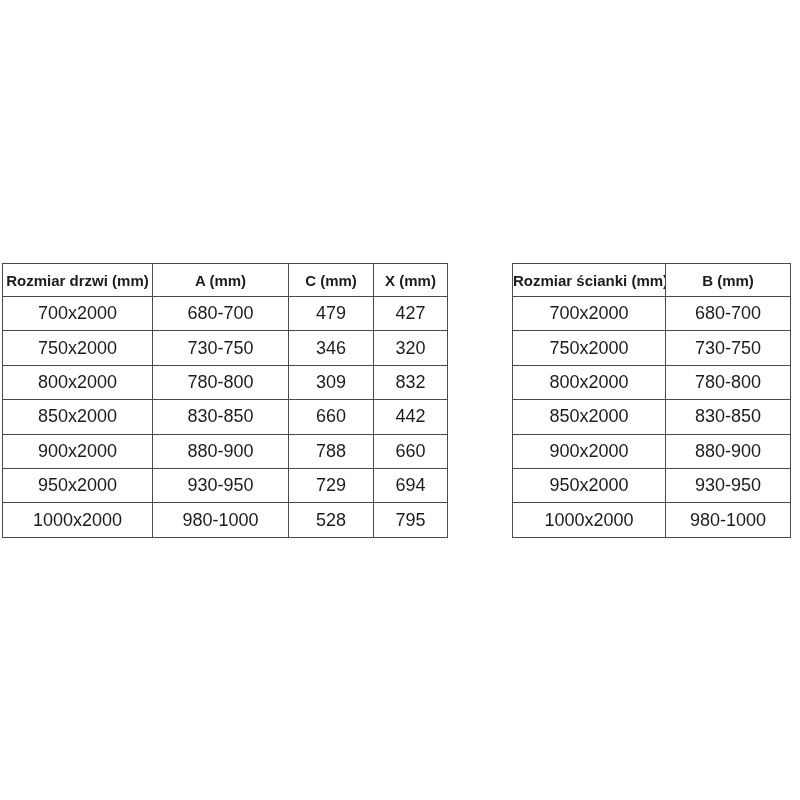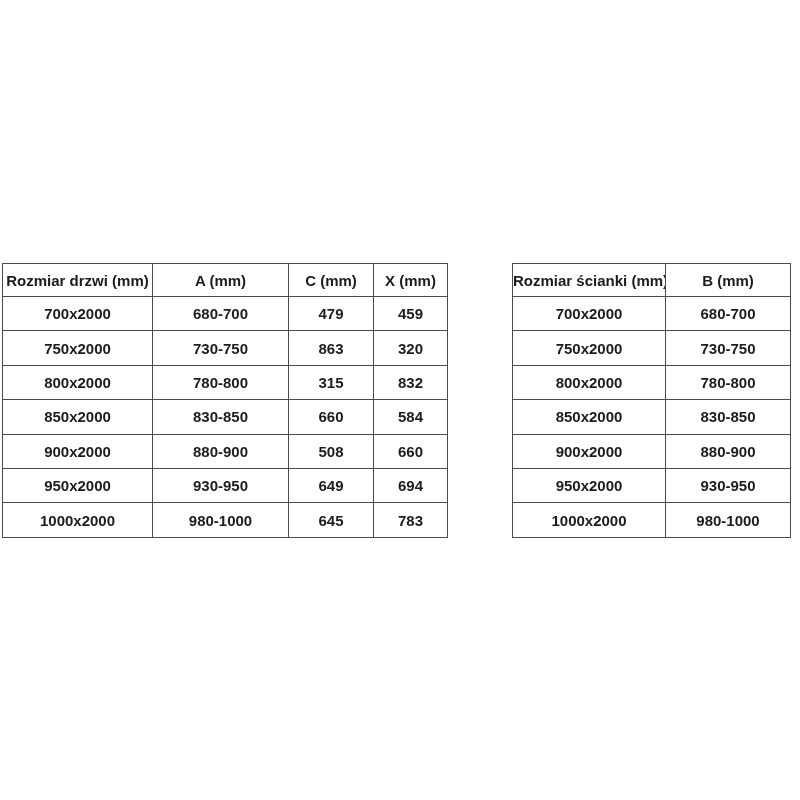--- a/index.html
+++ b/index.html
@@ -31,22 +31,22 @@
     color: #1c1c1c;
     padding: 0;
     overflow: hidden;
     white-space: nowrap;
   }
   table.spec th {
     font-size: 15px;
     font-weight: bold;
   }
   table.spec td {
-    font-size: 15px;
-    font-weight: bold;
+    font-size: 18px;
+    font-weight: normal;
   }
   table.spec thead tr { height: 33px; }
   table.spec tbody tr { height: 34.4px; }
 
   #door-table  { left: 2px;   top: 263px; width: 445px; }
   #wall-table  { left: 512px; top: 263px; width: 278px; }
 </style>
 </head>
 <body>
 
@@ -65,57 +65,57 @@
           <th>A (mm)</th>
           <th>C (mm)</th>
           <th>X (mm)</th>
         </tr>
     </thead>
     <tbody>
         <tr>
           <td>700x2000</td>
           <td>680-700</td>
           <td>479</td>
-          <td>459</td>
+          <td>427</td>
         </tr>
         <tr>
           <td>750x2000</td>
           <td>730-750</td>
-          <td>863</td>
+          <td>346</td>
           <td>320</td>
         </tr>
         <tr>
           <td>800x2000</td>
           <td>780-800</td>
-          <td>315</td>
+          <td>309</td>
           <td>832</td>
         </tr>
         <tr>
           <td>850x2000</td>
           <td>830-850</td>
           <td>660</td>
-          <td>584</td>
+          <td>442</td>
         </tr>
         <tr>
           <td>900x2000</td>
           <td>880-900</td>
-          <td>508</td>
+          <td>788</td>
           <td>660</td>
         </tr>
         <tr>
           <td>950x2000</td>
           <td>930-950</td>
-          <td>649</td>
+          <td>729</td>
           <td>694</td>
         </tr>
         <tr>
           <td>1000x2000</td>
           <td>980-1000</td>
-          <td>645</td>
-          <td>783</td>
+          <td>528</td>
+          <td>795</td>
         </tr>
       </tbody>
   </table>
 
   <table class="spec" id="wall-table">
     <colgroup>
         <col style="width: 153px;">
         <col style="width: 125px;">
       </colgroup>
     <thead>

